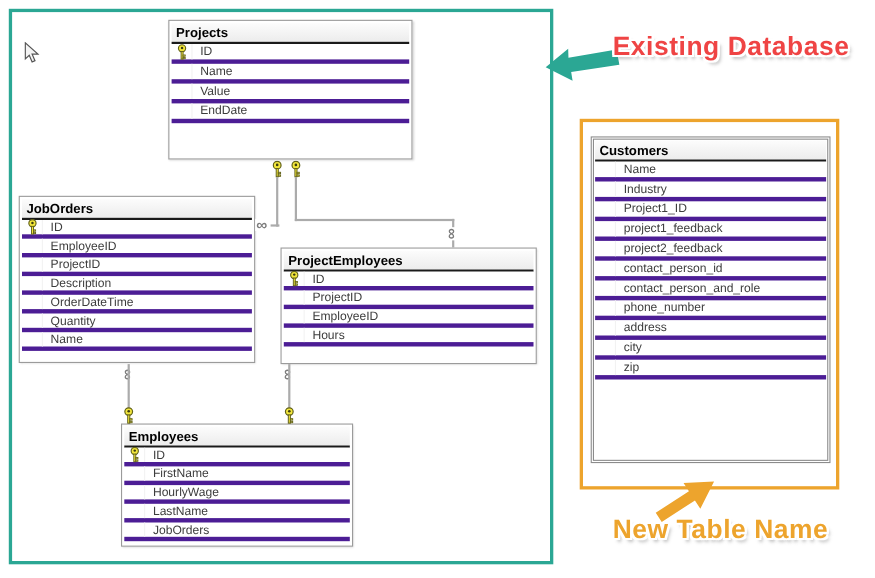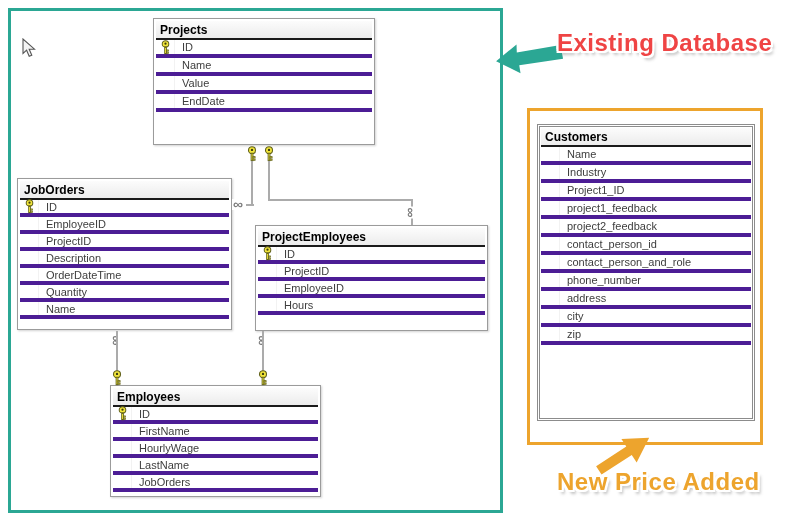--- a/index.html
+++ b/index.html
@@ -277,19 +277,19 @@
   </div>
 
   <svg class="arrow-svg" style="left:493px;top:38px" width="72" height="38">
     <path d="M3 22 L24 6 L24 14 L68 8 L70 22 L26 27 L27 35 Z" fill="#2ba794" transform="rotate(-2 36 20)"></path>
   </svg>
   <div id="callout-existing" class="callout">Existing Database</div>
 
   <svg class="arrow-svg" style="left:594px;top:430px" width="70" height="46">
     <path d="M0 19 L36 19 L36 10 L60 24 L36 38 L36 29 L0 29 Z" fill="#eda42d" transform="rotate(-33 30 24)"></path>
   </svg>
-  <div id="callout-new" class="callout">New Price Added</div>
+  <div id="callout-new" class="callout">New Table Name</div>
 
   <svg id="cursor-svg" width="14" height="20" viewBox="0 0 14 20">
     <path d="M1 1 L1 15.5 L4.6 12.2 L7.2 18.3 L9.8 17.2 L7.2 11.2 L12.5 11.2 Z" fill="#f4f4f4" stroke="#555" stroke-width="1.1"></path>
   </svg>
 
 </div>
 
 </body></html>

